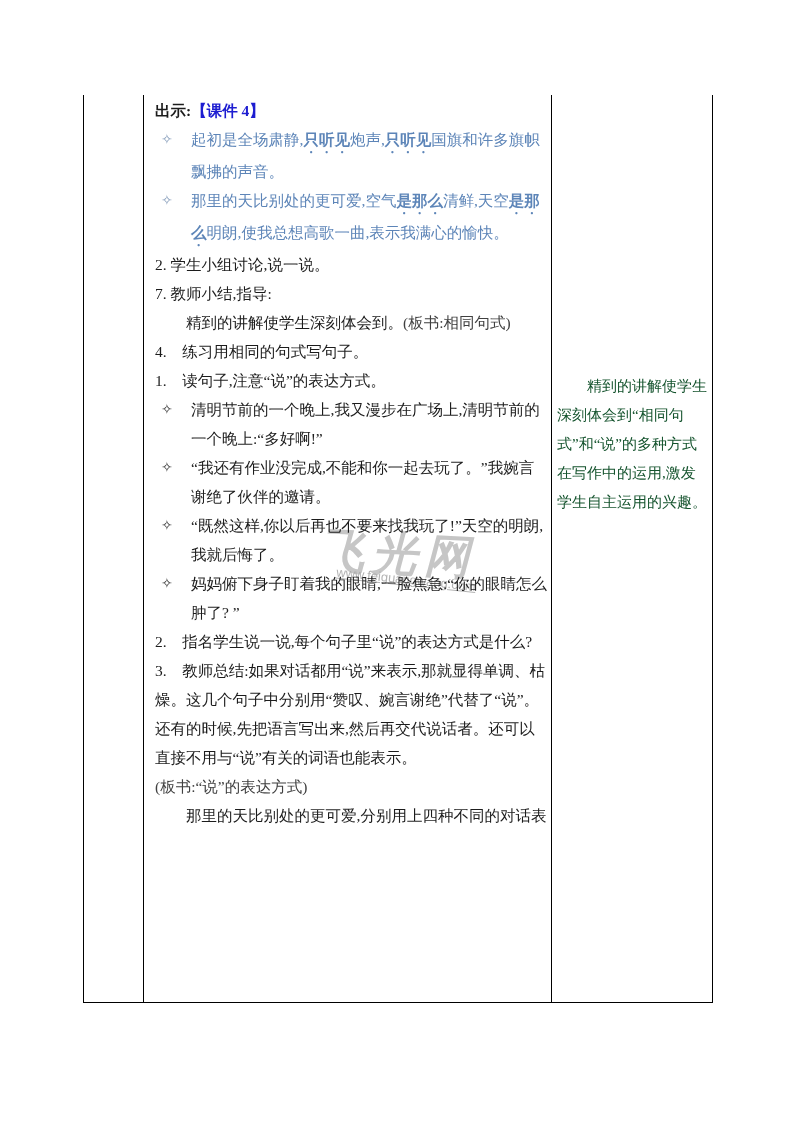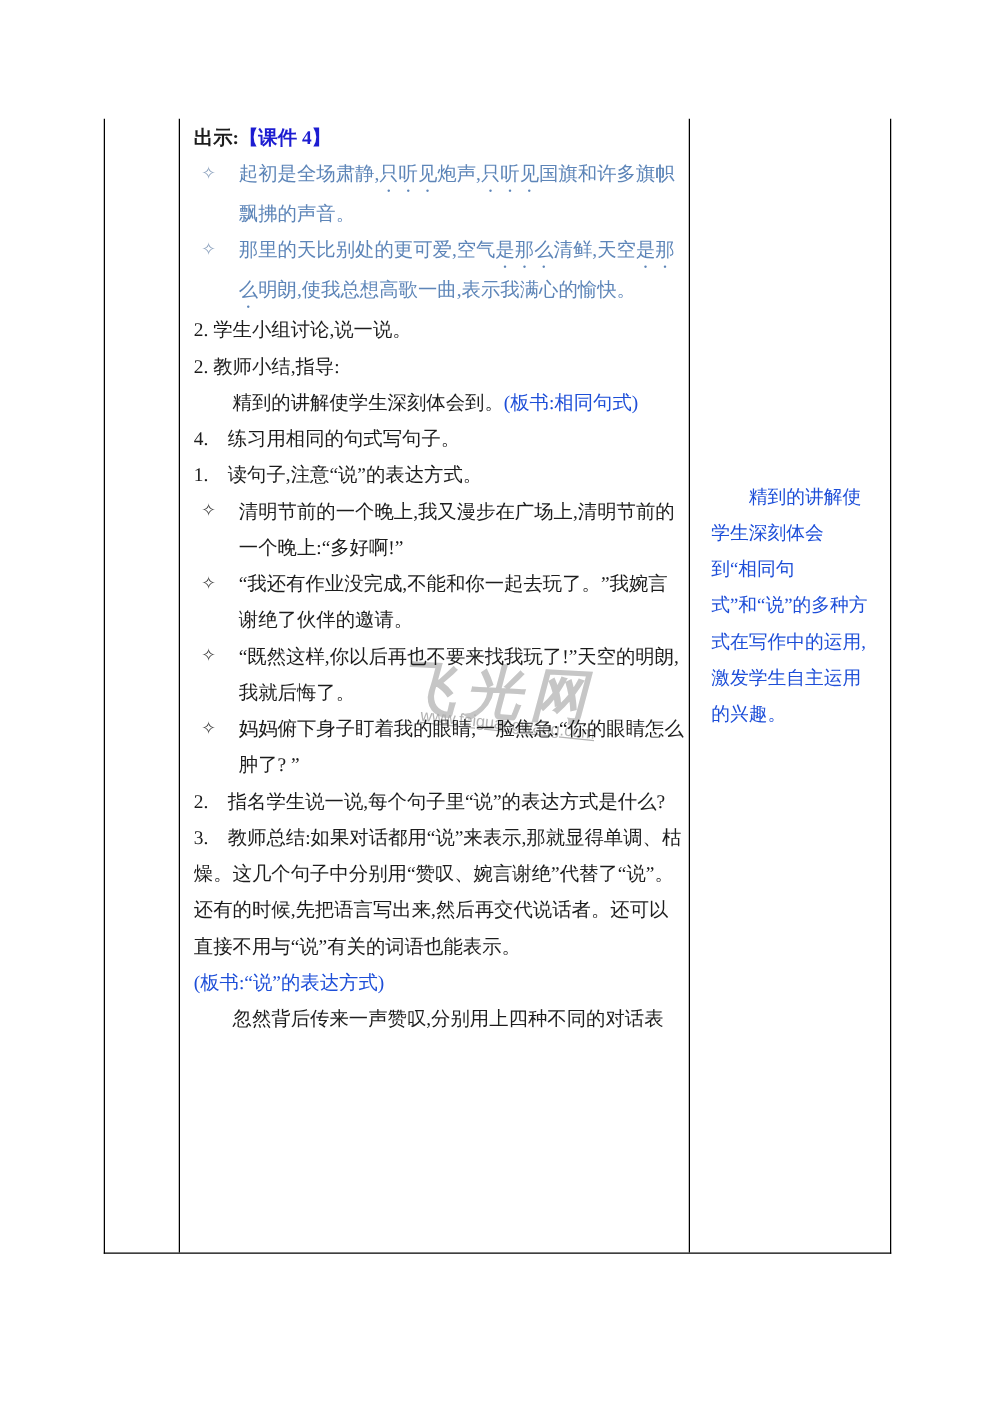--- a/index.html
+++ b/index.html
@@ -76,39 +76,40 @@
     box-sizing: border-box;
     padding: 277px 5px 0 5px;
     overflow: hidden;
   }
 
   
   .p { margin: 0; }
   .bold { font-weight: bold; }
   .bb { color: #1d1dd1; font-weight: bold; }     
   .blue { color: #5d85b8; }                      
-  .red { color: #1d4ed8; }                       
+  .red { color: #404040; }                       
   .ind { text-indent: 31px; }
   .nowrap { white-space: nowrap; }
 
   .bullet { position: relative; padding-left: 36px; }
   .bullet .marker { position: absolute; left: 6px; top: 0; font-size: 14px; }
   .marker-blue { color: #8aa0bd; }
   .marker-dark { color: #3a3a3a; }
 
   .emph {
     -webkit-text-emphasis: filled dot;
     -webkit-text-emphasis-position: under right;
     text-emphasis: filled dot;
     text-emphasis-position: under right;
+    font-weight: bold;
   }
 
   .side-note {
-    margin: 12px;
-    color: #1d4ed8;                              
+    margin: 0;
+    color: #14532d;                              
     font-size: 15px;
     line-height: 29px;
     text-indent: 30px;
   }
 </style>
 </head>
 <body>
 
 <div class="page">
 
@@ -124,21 +125,21 @@
     <div class="col-main">
 
       <p class="p"><span class="bold">出示:</span><span class="bb">【课件 4】</span></p>
 
       <p class="p bullet blue"><span class="marker marker-blue">✧</span><span>起初是全场肃静,</span><span class="emph">只听见</span><span>炮声,</span><span class="emph">只听见</span><span>国旗和许多旗帜飘拂的声音。</span></p>
 
       <p class="p bullet blue"><span class="marker marker-blue">✧</span><span>那里的天比别处的更可爱,空气</span><span class="emph">是那么</span><span>清鲜,天空</span><span class="emph">是那么</span><span>明朗,使我总想高歌一曲,表示我满心的愉快。</span></p>
 
       <p class="p">2. 学生小组讨论,说一说。</p>
 
-      <p class="p">2. 教师小结,指导:</p>
+      <p class="p">7. 教师小结,指导:</p>
 
       <p class="p ind nowrap"><span>精到的讲解使学生深刻体会到。</span><span class="red">(板书:相同句式)</span></p>
 
 
 
       <p class="p">4.　练习用相同的句式写句子。</p>
 
 
       <p class="p">1.　读句子,注意“说”的表达方式。</p>
 
@@ -149,21 +150,21 @@
       <p class="p bullet"><span class="marker marker-dark">✧</span><span>“既然这样,你以后再也不要来找我玩了!”天空的明朗,我就后悔了。</span></p>
 
       <p class="p bullet"><span class="marker marker-dark">✧</span><span>妈妈俯下身子盯着我的眼睛,一脸焦急:“你的眼睛怎么肿了? ”</span></p>
 
       <p class="p">2.　指名学生说一说,每个句子里“说”的表达方式是什么?</p>
 
       <p class="p">3.　教师总结:如果对话都用“说”来表示,那就显得单调、枯燥。这几个句子中分别用“赞叹、婉言谢绝”代替了“说”。还有的时候,先把语言写出来,然后再交代说话者。还可以直接不用与“说”有关的词语也能表示。</p>
 
       <p class="p red">(板书:“说”的表达方式)</p>
 
-      <p class="p ind">忽然背后传来一声赞叹,分别用上四种不同的对话表</p>
+      <p class="p ind">那里的天比别处的更可爱,分别用上四种不同的对话表</p>
 
     </div>
 
     <div class="col-side">
       <p class="side-note">精到的讲解使学生深刻体会到“相同句式”和“说”的多种方式在写作中的运用,激发学生自主运用的兴趣。</p>
     </div>
 
   </div>
 
 </div>

